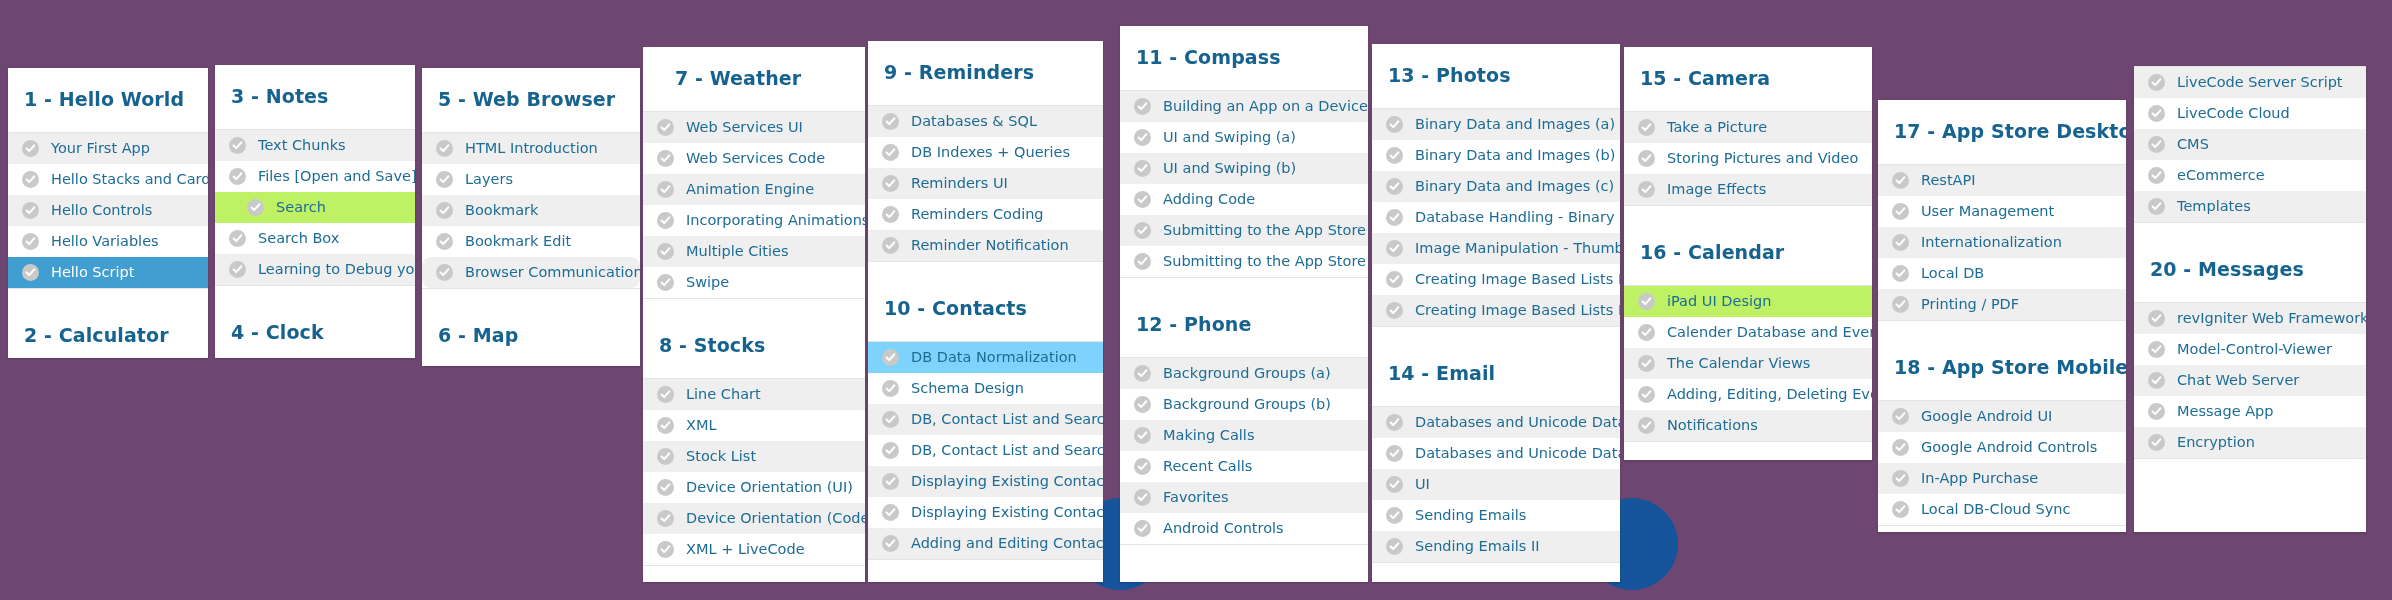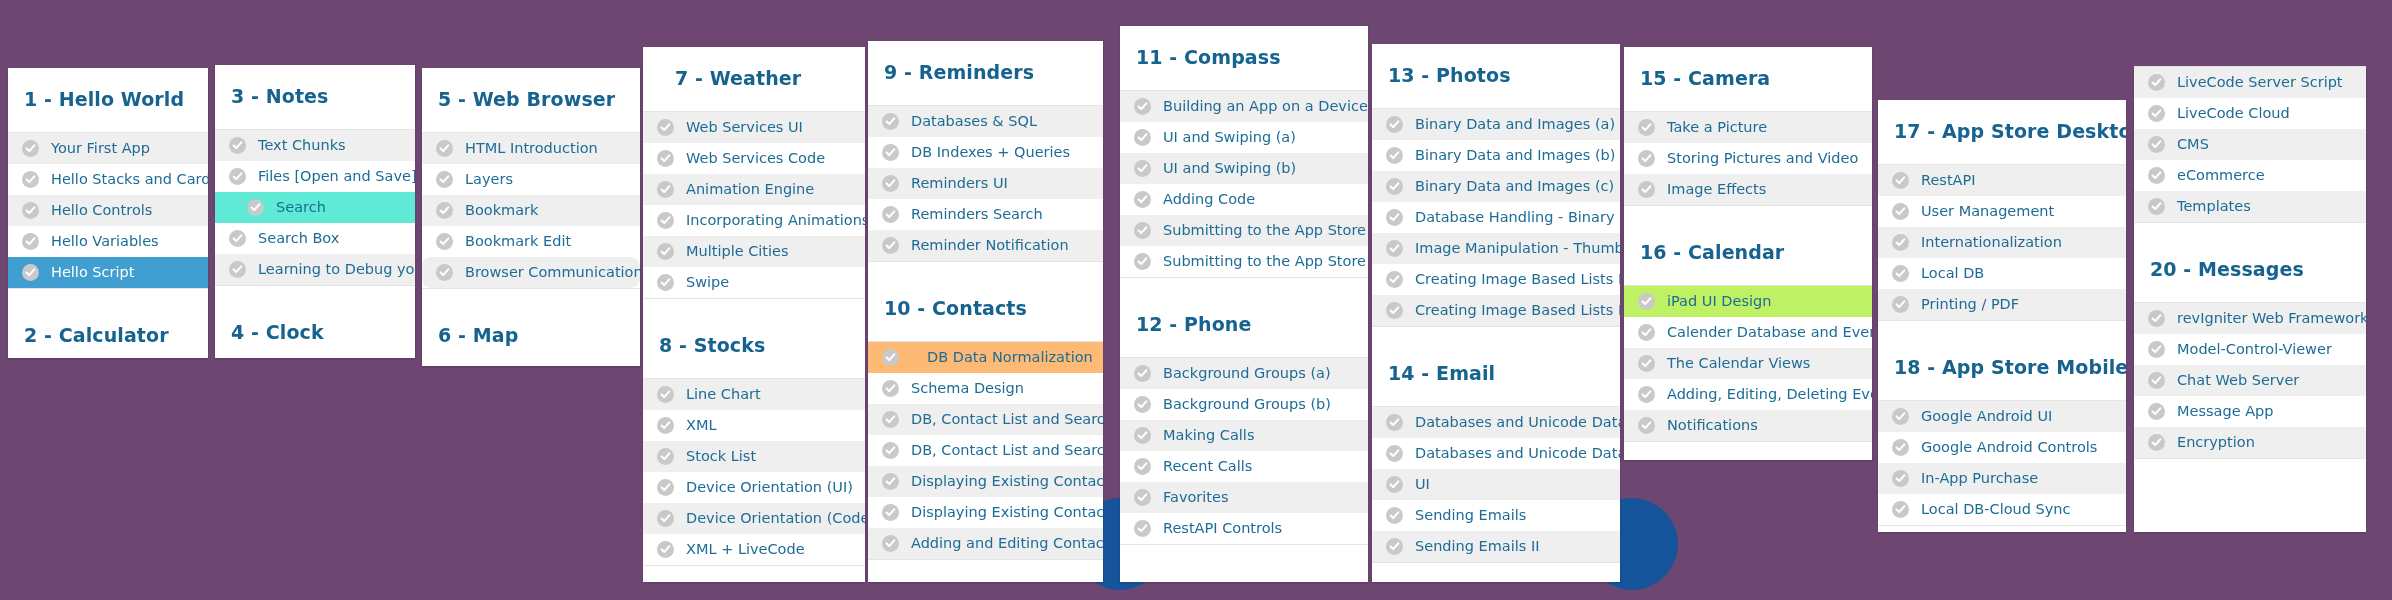--- a/index.html
+++ b/index.html
@@ -150,21 +150,21 @@
             <span class="item-label" style="color: rgb(29, 108, 150);">Text Chunks</span>
           </div>
           <div class="item">
             <span class="check" style="background: rgb(201, 201, 201);">
               <svg width="11" height="11" viewBox="0 0 11 11" aria-hidden="true">
                 <path d="M1.6 5.6 L4.2 8.1 L9.3 2.4" fill="none" stroke="#ffffff" stroke-width="2.1" stroke-linecap="round" stroke-linejoin="round"></path>
               </svg>
             </span>
             <span class="item-label" style="color: rgb(29, 108, 150);">Files [Open and Save]</span>
           </div>
-          <div class="item alt" style="background: #5eead4; padding-left: 32px;">
+          <div class="item alt" style="background: #bef264; padding-left: 32px;">
             <span class="check" style="background: rgb(201, 201, 201);">
               <svg width="11" height="11" viewBox="0 0 11 11" aria-hidden="true">
                 <path d="M1.6 5.6 L4.2 8.1 L9.3 2.4" fill="none" stroke="#ffffff" stroke-width="2.1" stroke-linecap="round" stroke-linejoin="round"></path>
               </svg>
             </span>
             <span class="item-label" style="color: rgb(29, 108, 150);">Search</span>
           </div>
           <div class="item">
             <span class="check" style="background: rgb(201, 201, 201);">
               <svg width="11" height="11" viewBox="0 0 11 11" aria-hidden="true">
@@ -376,37 +376,37 @@
               </svg>
             </span>
             <span class="item-label" style="color: rgb(29, 108, 150);">Reminders UI</span>
           </div>
           <div class="item">
             <span class="check" style="background: rgb(201, 201, 201);">
               <svg width="11" height="11" viewBox="0 0 11 11" aria-hidden="true">
                 <path d="M1.6 5.6 L4.2 8.1 L9.3 2.4" fill="none" stroke="#ffffff" stroke-width="2.1" stroke-linecap="round" stroke-linejoin="round"></path>
               </svg>
             </span>
-            <span class="item-label" style="color: rgb(29, 108, 150);">Reminders Search</span>
+            <span class="item-label" style="color: rgb(29, 108, 150);">Reminders Coding</span>
           </div>
           <div class="item alt" style="background: rgb(239, 239, 239);">
             <span class="check" style="background: rgb(201, 201, 201);">
               <svg width="11" height="11" viewBox="0 0 11 11" aria-hidden="true">
                 <path d="M1.6 5.6 L4.2 8.1 L9.3 2.4" fill="none" stroke="#ffffff" stroke-width="2.1" stroke-linecap="round" stroke-linejoin="round"></path>
               </svg>
             </span>
             <span class="item-label" style="color: rgb(29, 108, 150);">Reminder Notification</span>
           </div>
           <div class="spacer"></div>
         </div>
       </div>
       <div class="section">
         <div class="section-header" style="color: rgb(22, 99, 143);">10 - Contacts</div>
         <div class="item-list">
-          <div class="item alt" style="background: #fdba74; gap: 16px;">
+          <div class="item alt" style="background: #7dd3fc;">
             <span class="check" style="background: rgb(201, 201, 201);">
               <svg width="11" height="11" viewBox="0 0 11 11" aria-hidden="true">
                 <path d="M1.6 5.6 L4.2 8.1 L9.3 2.4" fill="none" stroke="#ffffff" stroke-width="2.1" stroke-linecap="round" stroke-linejoin="round"></path>
               </svg>
             </span>
             <span class="item-label" style="color: rgb(29, 108, 150);">DB Data Normalization</span>
           </div>
           <div class="item">
             <span class="check" style="background: rgb(201, 201, 201);">
               <svg width="11" height="11" viewBox="0 0 11 11" aria-hidden="true">
@@ -556,21 +556,21 @@
               </svg>
             </span>
             <span class="item-label" style="color: rgb(29, 108, 150);">Favorites</span>
           </div>
           <div class="item">
             <span class="check" style="background: rgb(201, 201, 201);">
               <svg width="11" height="11" viewBox="0 0 11 11" aria-hidden="true">
                 <path d="M1.6 5.6 L4.2 8.1 L9.3 2.4" fill="none" stroke="#ffffff" stroke-width="2.1" stroke-linecap="round" stroke-linejoin="round"></path>
               </svg>
             </span>
-            <span class="item-label" style="color: rgb(29, 108, 150);">RestAPI Controls</span>
+            <span class="item-label" style="color: rgb(29, 108, 150);">Android Controls</span>
           </div>
           <div class="spacer"></div>
         </div>
       </div>
     </div>
     <div class="column" style="left: 1372px; top: 44px; width: 248px; height: 538px; background: rgb(255, 255, 255);">
       <div class="section">
         <div class="section-header" style="color: rgb(22, 99, 143);">13 - Photos</div>
         <div class="item-list">
           <div class="item alt" style="background: rgb(239, 239, 239);">

